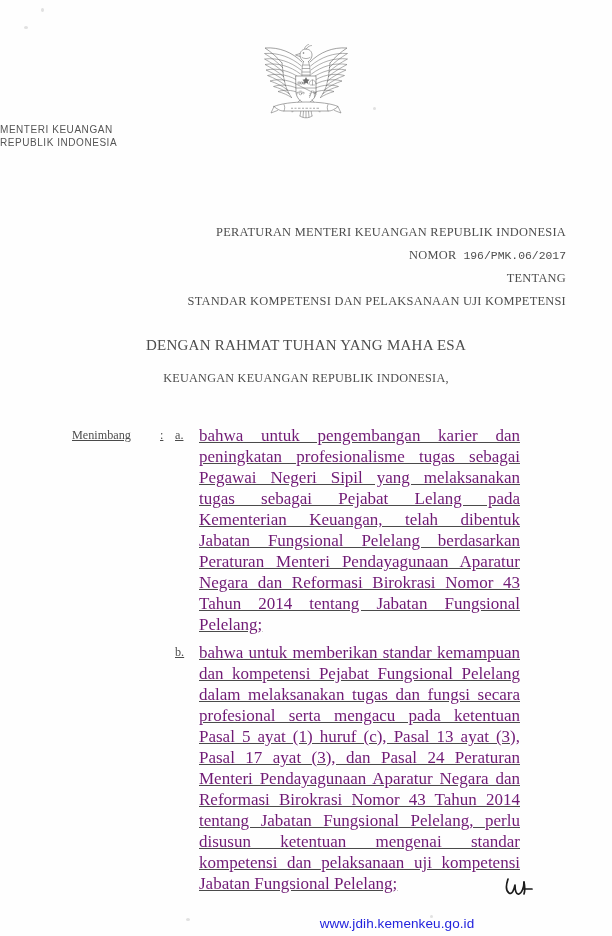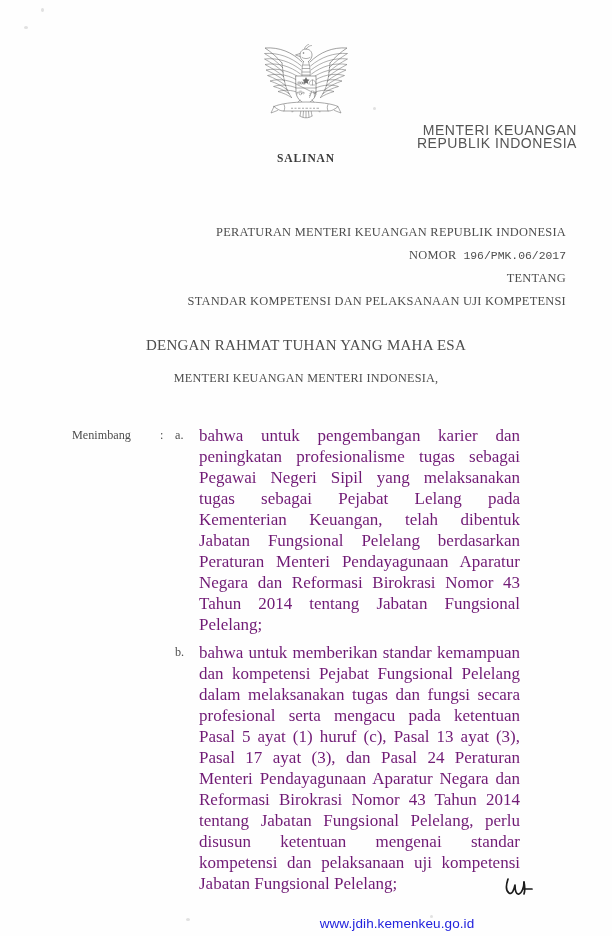--- a/index.html
+++ b/index.html
@@ -38,23 +38,23 @@
     width: 104px;
     height: 84px;
   }
 
   
   .letterhead {
     position: absolute;
     left: 0;
     top: 124px;
     width: 577px;
-    text-align: right;
+    text-align: left;
     font-family: "Liberation Sans", "DejaVu Sans", sans-serif;
-    font-size: 14px;
+    font-size: 10px;
     letter-spacing: .55px;
     line-height: 12.5px;
     color: #555;
   }
   .salinan {
     position: absolute;
     left: 0;
     top: 152px;
     width: 612px;
     text-align: center;
@@ -109,20 +109,21 @@
     letter-spacing: .25px;
     color: #4d4d4d;
   }
 
   
   .considerations {
     position: absolute;
     left: 72px;
     top: 425px;
     width: 448px;
+    text-decoration: underline;
   }
   .cons-row {
     position: relative;
     display: flex;
     align-items: flex-start;
   }
   .cons-label {
     width: 88px;
     flex: 0 0 88px;
     font-size: 12.2px;
@@ -320,33 +321,32 @@
             <path d="M125 136.5 L130 136.5"></path>
         </g>
       </g>
     </svg>
   </div>
 
   <div class="letterhead">
     <div>MENTERI KEUANGAN</div>
     <div>REPUBLIK INDONESIA</div>
   </div>
-  <div class="salinan">SALINAN</div>
 
   <div class="title-block">
     <div>PERATURAN MENTERI KEUANGAN REPUBLIK INDONESIA</div>
     <div class="nomor-line">
       <span>NOMOR</span><span class="nomor-val">196/PMK.06/2017</span>
     </div>
     <div>TENTANG</div>
     <div>STANDAR KOMPETENSI DAN PELAKSANAAN UJI KOMPETENSI</div>
   </div>
 
   <div class="invocation">DENGAN RAHMAT TUHAN YANG MAHA ESA</div>
-  <div class="attestation">MENTERI KEUANGAN MENTERI INDONESIA,</div>
+  <div class="attestation">KEUANGAN KEUANGAN REPUBLIK INDONESIA,</div>
 
   <div class="considerations">
 
     <div class="cons-row">
       <div class="cons-label">Menimbang</div>
       <div class="cons-colon">:</div>
       <div class="cons-marker">a.</div>
       <div class="cons-text">bahwa untuk pengembangan karier dan peningkatan profesionalisme tugas sebagai Pegawai Negeri Sipil yang melaksanakan tugas sebagai Pejabat Lelang pada Kementerian Keuangan, telah dibentuk Jabatan Fungsional Pelelang berdasarkan Peraturan Menteri Pendayagunaan Aparatur Negara dan Reformasi Birokrasi Nomor 43 Tahun 2014 tentang Jabatan Fungsional Pelelang;</div>
     </div>
 

